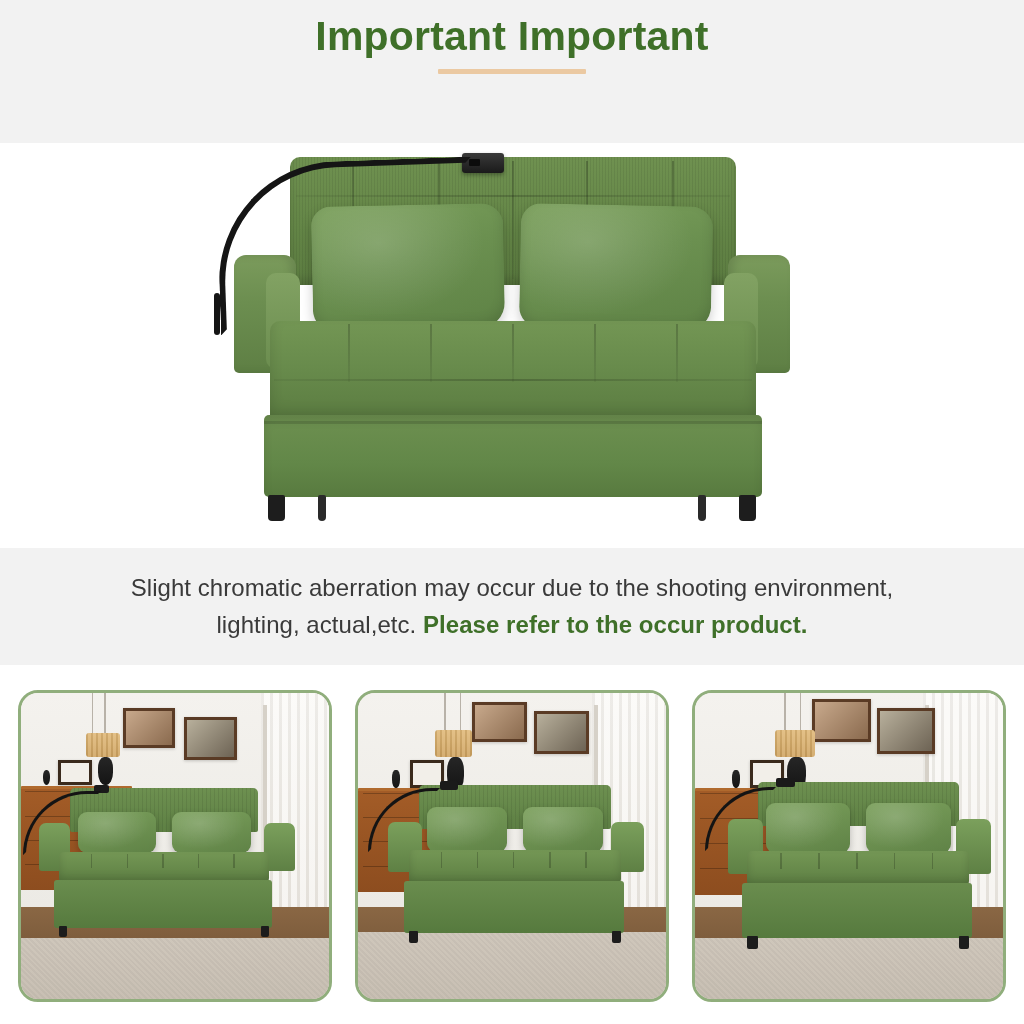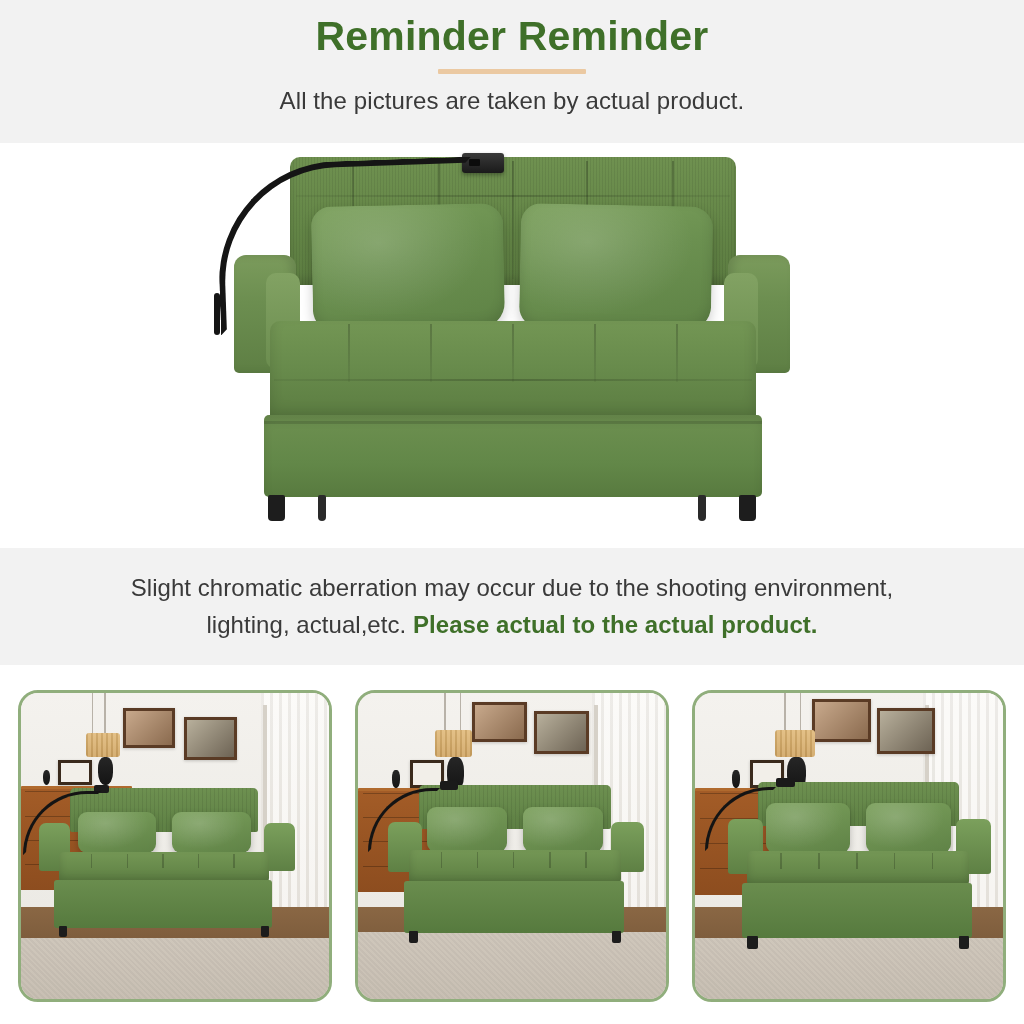--- a/index.html
+++ b/index.html
@@ -277,23 +277,22 @@
     border-right-color:transparent; border-bottom-color:transparent;
     border-radius:70px 0 0 0;
   }
 </style>
 </head>
 <body>
 
 <div class="page">
 
   <div class="header-band">
-    <div class="title">Reminder Reminder</div>
+    <div class="title">Important Important</div>
     <div class="title-rule"></div>
-    <div class="subtitle">All the pictures are taken by actual product.</div>
   </div>
 
   <div class="hero">
     <div class="sofa-stage">
       <div class="sofa">
 
         <div class="backrest">
           <div class="seam" style="left:62px;"></div>
           <div class="seam" style="left:148px;"></div>
           <div class="seam" style="left:222px;"></div>
@@ -335,21 +334,21 @@
         <div class="leg corner l4"></div>
 
       </div>
     </div>
   </div>
 
   <div class="notice-band">
     <div class="notice-line">Slight chromatic aberration may occur due to the shooting environment,</div>
     <div class="notice-line">
       <span>lighting, actual,etc.</span>
-      <span class="notice-strong">Please actual to the actual product.</span>
+      <span class="notice-strong">Please refer to the occur product.</span>
     </div>
   </div>
 
   <div class="thumbs">
 
     <div class="thumb">
       <div class="scene">
         <div class="wall"></div>
         <div class="curtain"></div>
         <div class="window-frame"></div>

